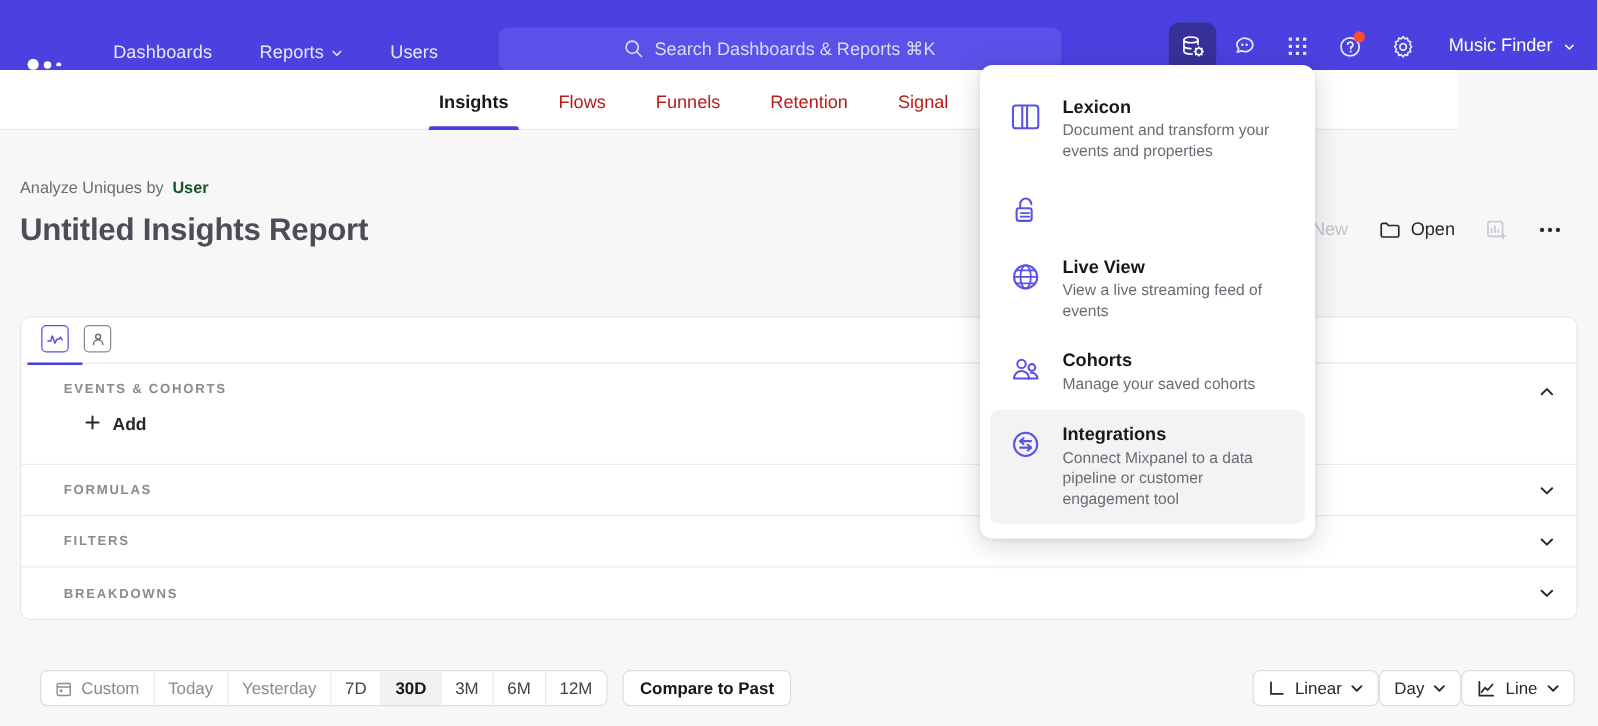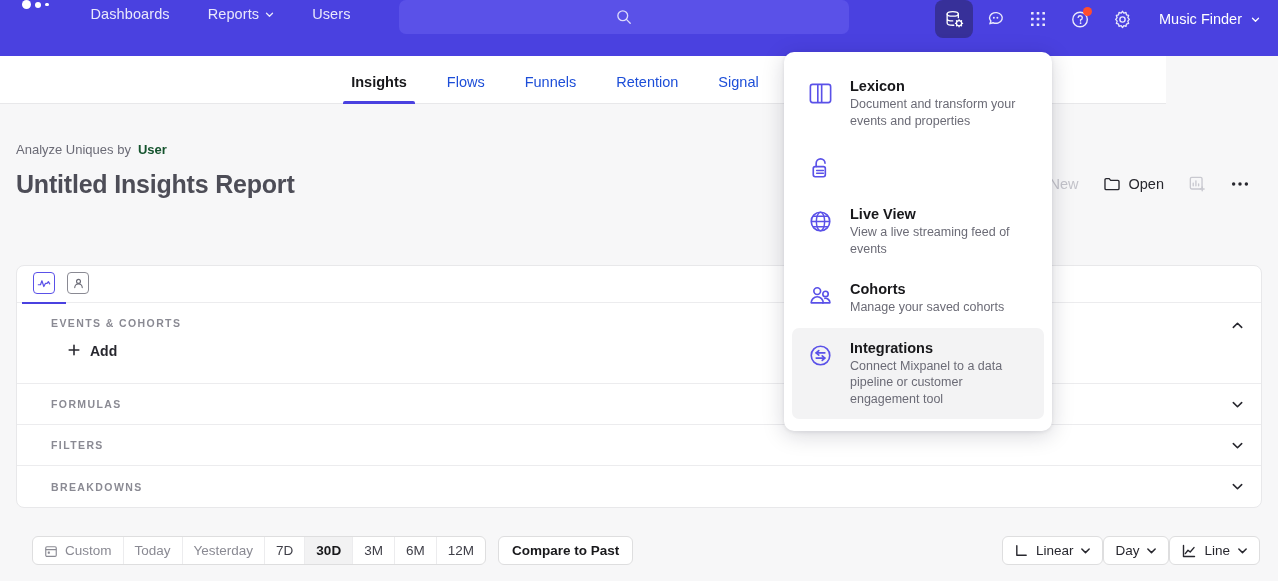--- a/index.html
+++ b/index.html
@@ -9,21 +9,21 @@
     background: #f7f7f8;
     overflow: hidden;
   }
   .app { position: relative; width: 1278px; height: 581px; }
 
   
   .topnav {
     position: absolute; top: 0; left: 0;
     width: 1278px; height: 56px;
     background: #4a41e0;
-    display: flex; align-items: flex-start;
+    display: flex; align-items: flex-end;
     padding: 0 14px;
     z-index: 5;
   }
   .logo { display: flex; align-items: center; gap: 4px; margin-left: 8px; margin-right: 34px; }
   .logo .d1 { width: 9px; height: 9px; border-radius: 50%; background: #fff; }
   .logo .d2 { width: 6px; height: 6px; border-radius: 50%; background: #fff; }
   .logo .d3 { width: 3.5px; height: 3.5px; border-radius: 50%; background: #fff; }
 
   .navlink {
     color: #e9e8fb; font-size: 14.5px; letter-spacing: .1px;
@@ -61,21 +61,21 @@
   .tabbar {
     position: absolute; top: 56px; left: 0;
     width: 1166px; height: 48px;
     background: #ffffff;
     border-bottom: 1px solid #e8e8ea;
     display: flex; align-items: flex-end;
     justify-content: center;
     z-index: 1;
   }
   .tab {
-    font-size: 14.5px; color: #1d4ed8; padding: 0 20px 13px 20px;
+    font-size: 14.5px; color: #b91c1c; padding: 0 20px 13px 20px;
     cursor: pointer; white-space: nowrap; position: relative;
   }
   .tab.active { color: #18181b; font-weight: bold; }
   .tab.active::after {
     content: ""; position: absolute; left: 12px; right: 12px; bottom: -1px;
     height: 3px; background: #4a41e0; border-radius: 2px 2px 0 0;
   }
 
   
   .body { position: absolute; top: 104px; left: 0; width: 1278px; height: 477px; background: #f7f7f8; }
@@ -107,21 +107,21 @@
   .hdr-item {
     display: flex; align-items: center; gap: 8px;
     font-size: 14.5px; color: #27272e; cursor: pointer;
     padding: 6px 12px; white-space: nowrap;
   }
   .hdr-item.dim { color: #c3c3ca; }
   .hdr-item.disabled { color: #c9c9d0; cursor: default; }
 
   
   .card {
-    position: absolute; top: 161px; left: 16px; width: 1246px;
+    position: absolute; top: 149px; left: 16px; width: 1246px;
     background: #fff; border: 1px solid #e8e8ea; border-radius: 8px;
     overflow: hidden;
   }
   .cardtabs {
     height: 37px; border-bottom: 1px solid #ececee;
     display: flex; align-items: center; padding-left: 16px; gap: 12px;
   }
   .sqicon {
     width: 22px; height: 22px; border: 1.6px solid #8a8a93; border-radius: 4px;
     display: flex; align-items: center; justify-content: center; cursor: pointer;
@@ -236,20 +236,21 @@
     </div>
     <div class="navlink">
       <span>Users</span>
     </div>
 
     <div class="searchbox">
       <svg width="16" height="16" viewBox="0 0 18 18">
         <circle cx="7.6" cy="7.6" r="5.5" fill="none" stroke="#dcdafb" stroke-width="1.5"></circle>
         <path d="M11.7 11.7 L16 16" stroke="#dcdafb" stroke-width="1.5" stroke-linecap="round"></path>
       </svg>
+      <span class="sph">Search Dashboards &amp; Reports ⌘K</span>
     </div>
 
     <div class="navicons">
       <div class="navicon active">
         <svg width="21" height="21" viewBox="0 0 24 24">
           <ellipse cx="10" cy="5.6" rx="6.4" ry="2.6" fill="none" stroke="#fff" stroke-width="1.5"></ellipse>
           <path d="M3.6 5.6 v5.4 c0 1.45 2.87 2.6 6.4 2.6 M3.6 11 v5 c0 1.45 2.87 2.6 6.4 2.6 c.4 0 .8-.02 1.2-.05" fill="none" stroke="#fff" stroke-width="1.5" stroke-linecap="round"></path>
           <path d="M16.4 5.6 v4.3" fill="none" stroke="#fff" stroke-width="1.5" stroke-linecap="round"></path>
           <circle cx="17.2" cy="16.3" r="3" fill="none" stroke="#fff" stroke-width="1.5"></circle>
           <path d="M17.2 12.2 v1 M17.2 19.4 v1 M13.1 16.3 h1 M20.3 16.3 h1 M14.3 13.4 l.7.7 M19.4 18.5 l.7.7 M20.1 13.4 l-.7.7 M15 18.5 l-.7.7" stroke="#fff" stroke-width="1.4" stroke-linecap="round"></path>

